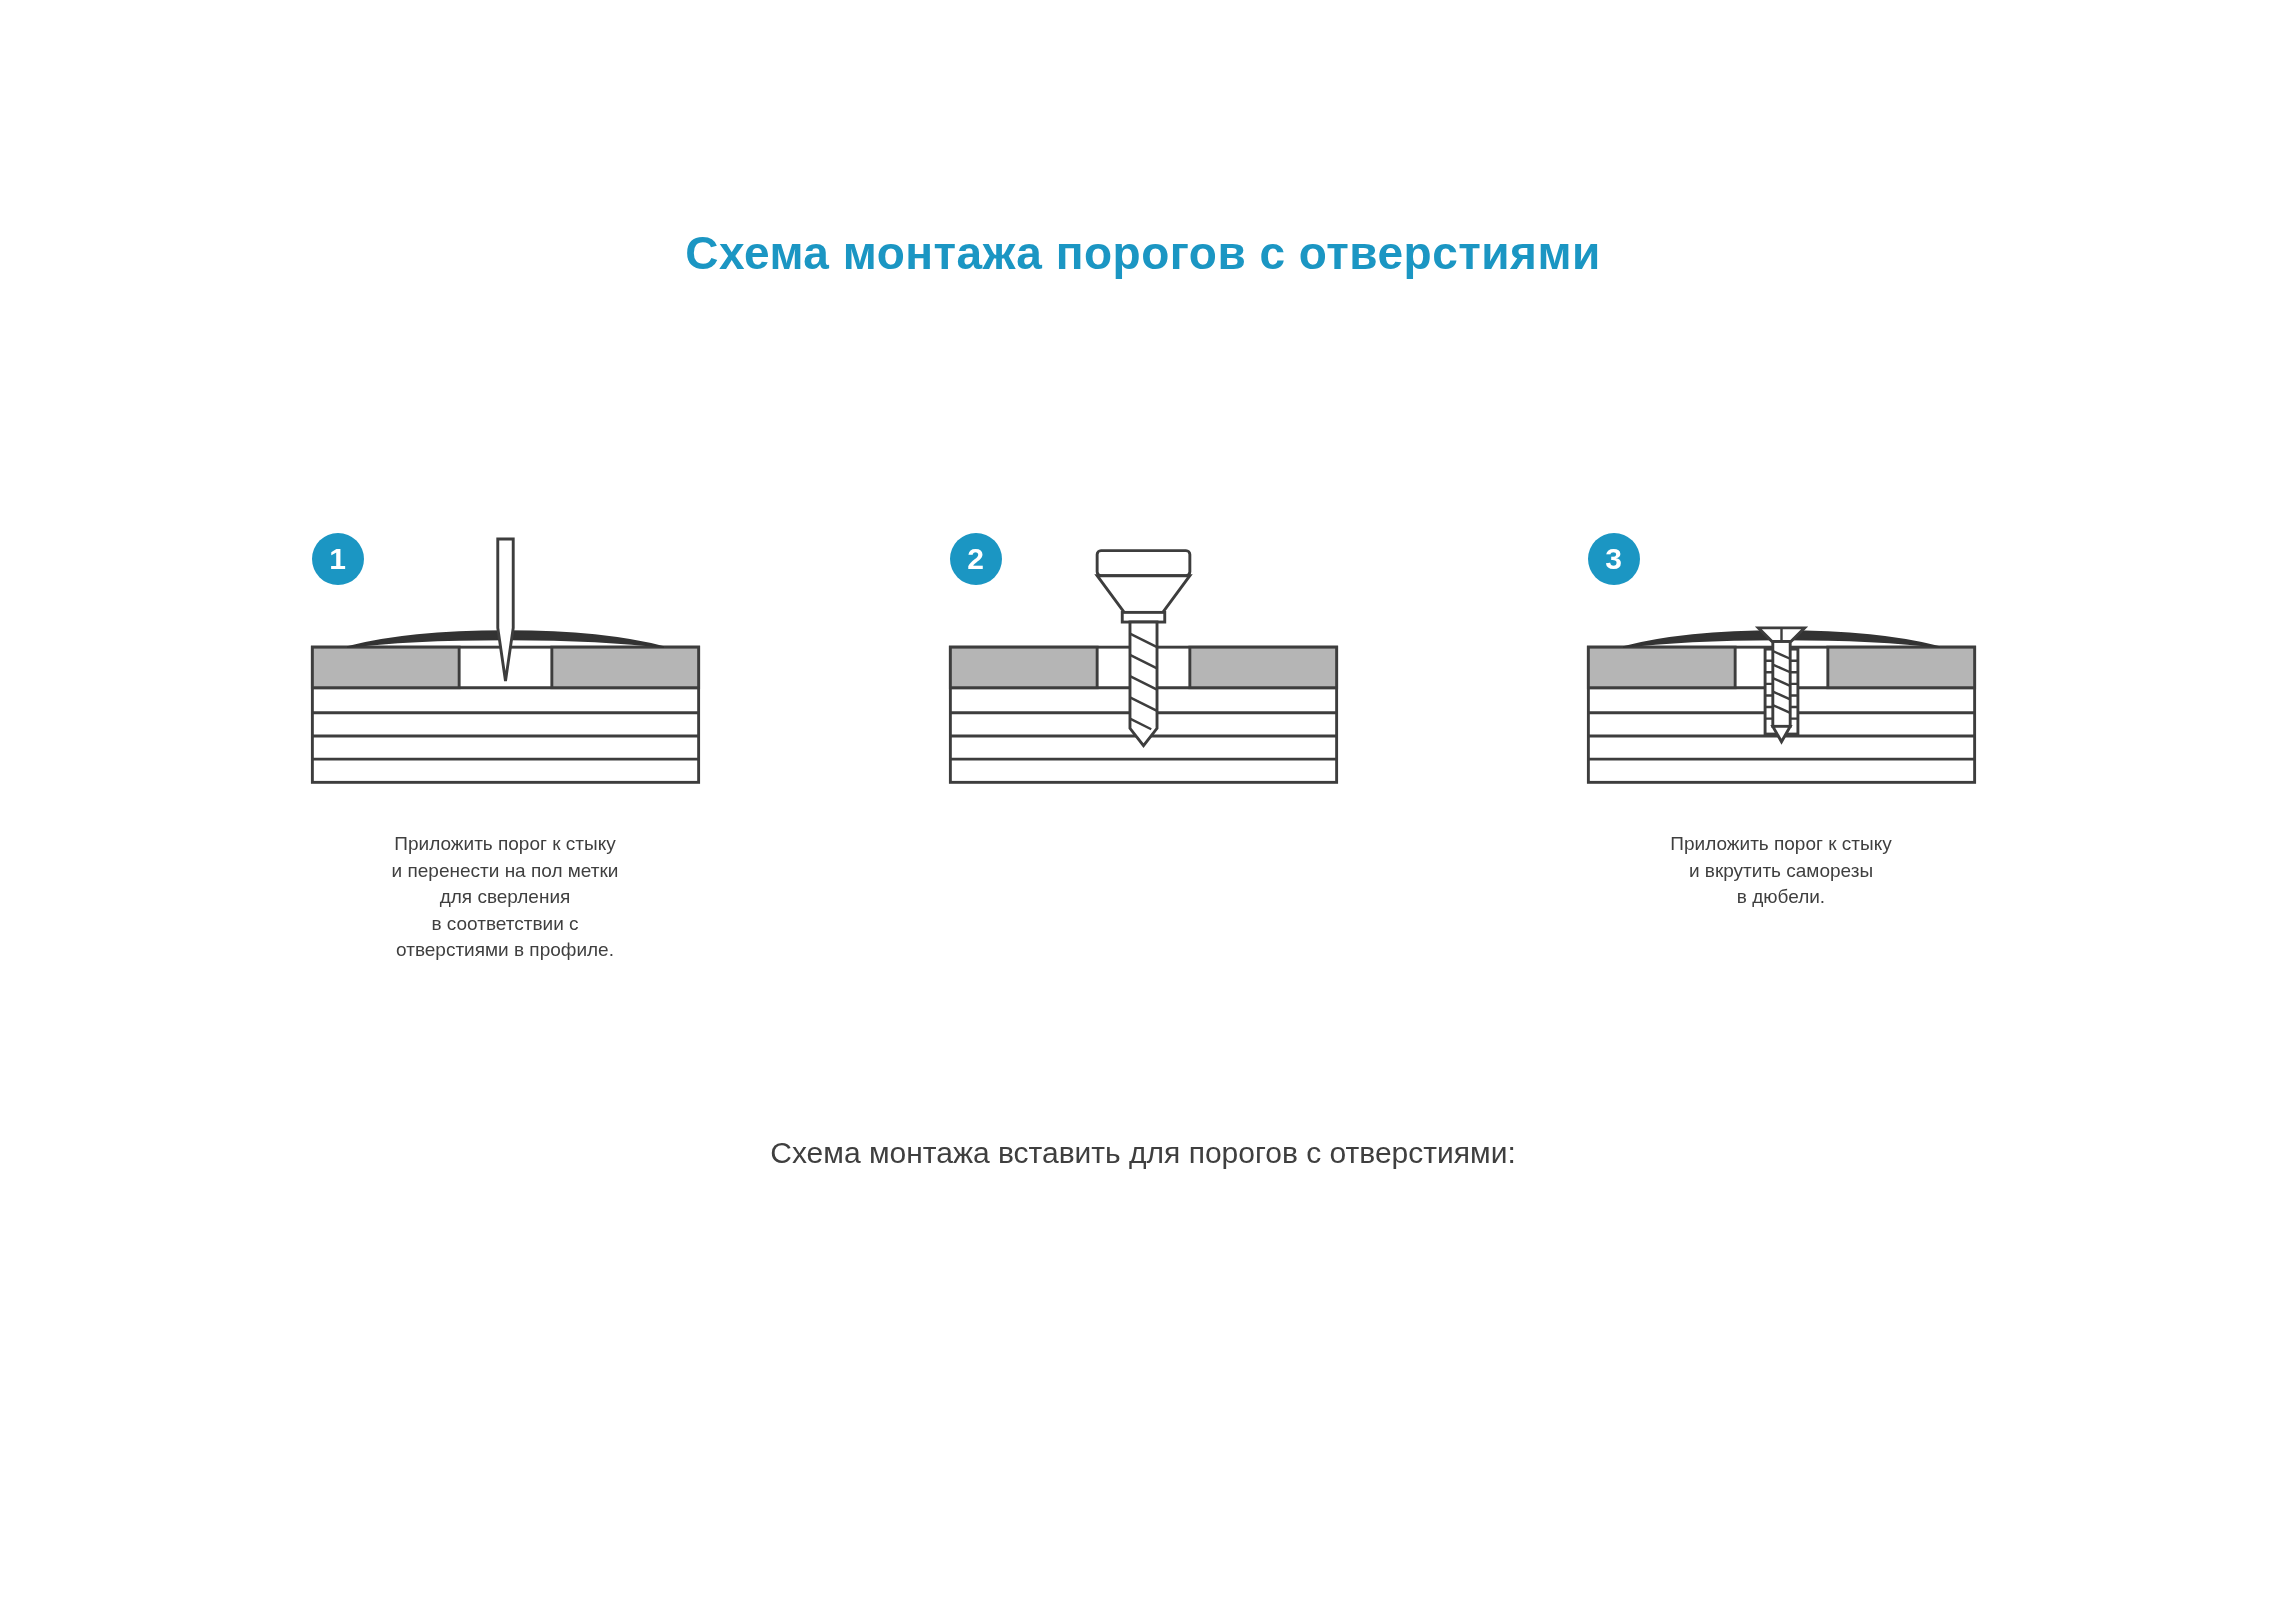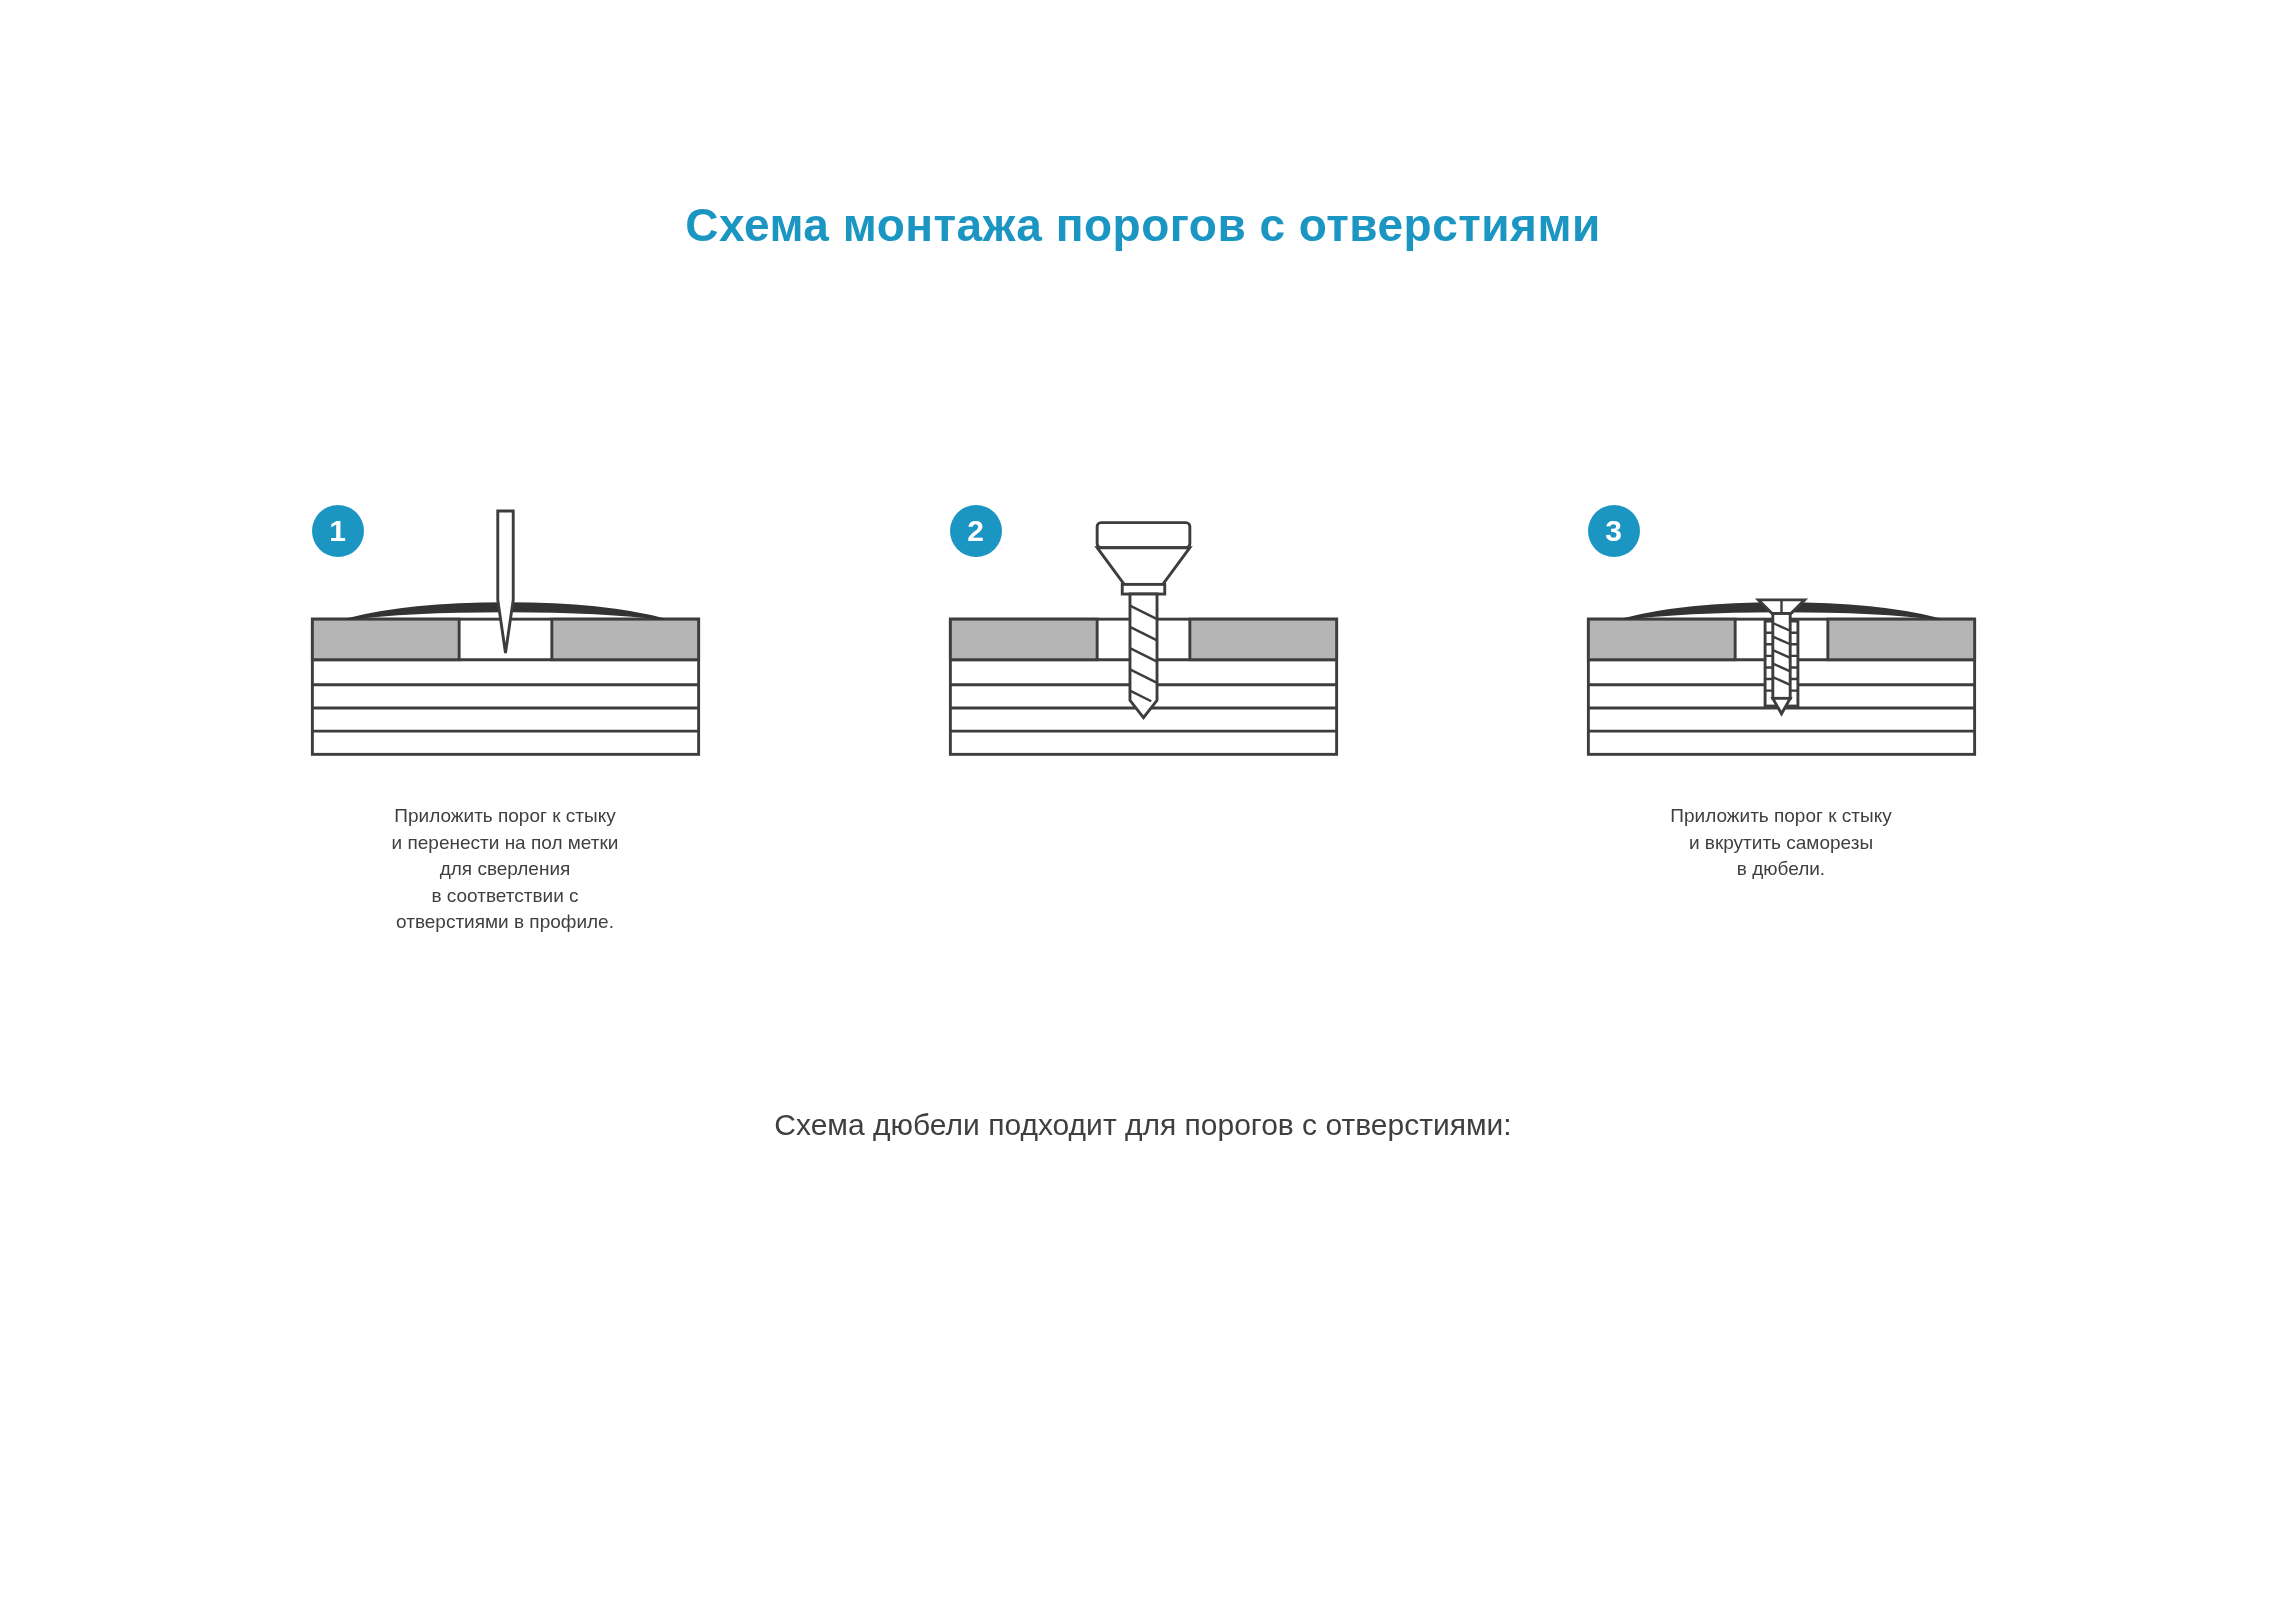--- a/index.html
+++ b/index.html
@@ -15,20 +15,21 @@
     background: var(--background, #ffffff);
     overflow: hidden;
   }
   .title {
     padding-top: 198px;
     text-align: center;
     font-size: 46px;
     font-weight: 700;
     color: var(--accent, #1b96c3);
     letter-spacing: 0.5px;
+    margin-top: 28px;
   }
   .steps {
     margin-top: 203px;
     display: flex;
     justify-content: center;
     gap: 39px;
   }
   .step {
     position: relative;
     width: 599px;
@@ -171,17 +172,17 @@
         </g>
       </svg>
       <p class="caption">Приложить порог к стыку
 и вкрутить саморезы
 в дюбели.</p>
     </div>
 
   </div>
 
   <div class="footer">
-    <div>Схема дюбели подходит для порогов с отверстиями:</div>
+    <div>Схема монтажа вставить для порогов с отверстиями:</div>
   </div>
 
 </div>
 
 
 </body></html>

